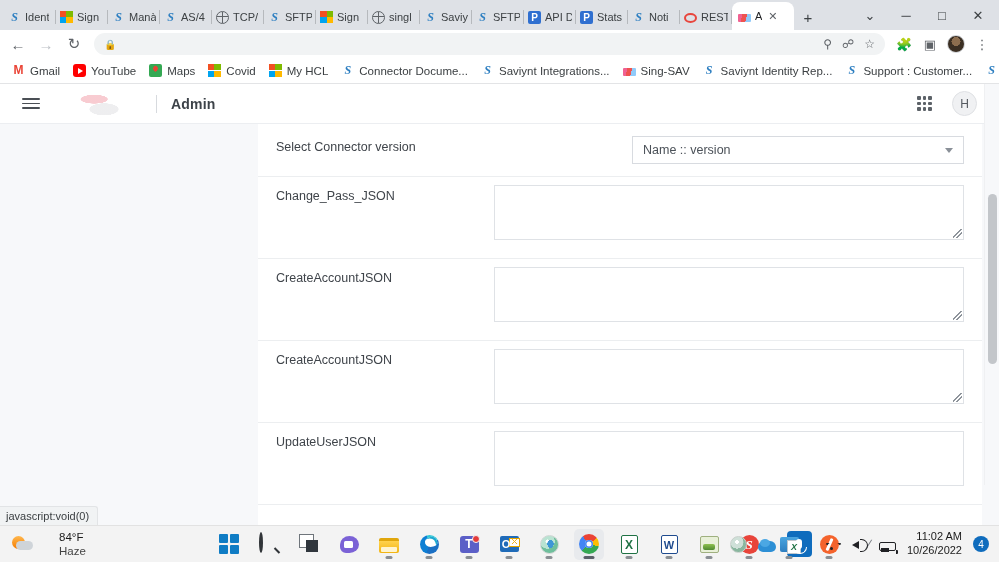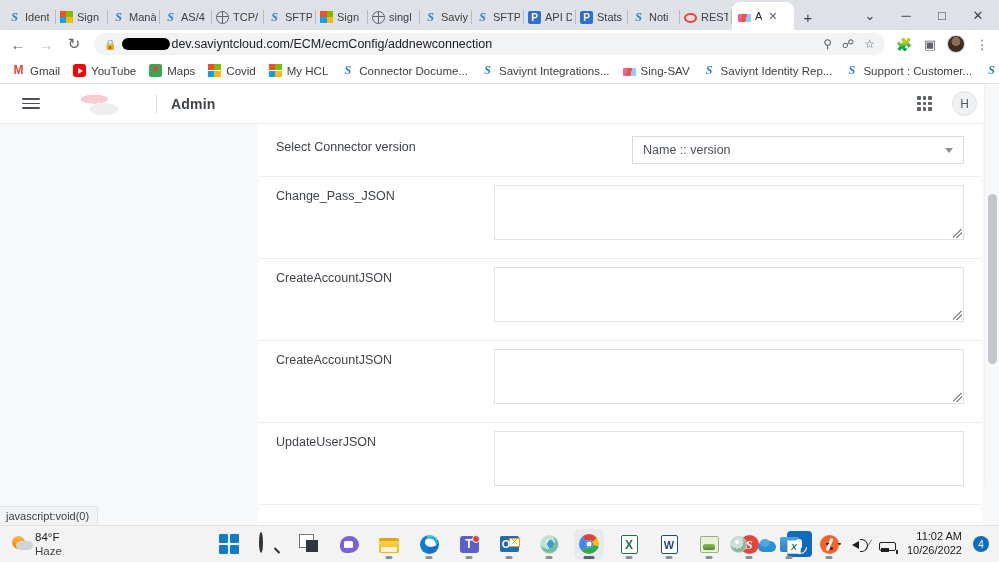--- a/index.html
+++ b/index.html
@@ -241,21 +241,21 @@
     padding: 3px 8px 3px 6px; border-top-right-radius: 3px;
     border-top: 1px solid #e2e4e6; border-right: 1px solid #e2e4e6;
   }
 
   
   .taskbar {
     width: 999px; height: 37px; background: #f3f3f3;
     display: flex; align-items: center; position: relative;
     border-top: 1px solid #e2e2e2;
   }
-  .weather { display: flex; align-items: center; gap: 1px; padding-left: 12px; width: 196px; }
+  .weather { display: flex; align-items: center; gap: 25px; padding-left: 12px; width: 196px; }
   .weather-icon {
     width: 22px; height: 16px; position: relative;
   }
   .weather-icon .sun {
     position: absolute; left: 0; top: 0; width: 13px; height: 13px;
     border-radius: 50%; background: linear-gradient(#ffb74d,#f57c00);
   }
   .weather-icon .cloud {
     position: absolute; left: 4px; top: 5px; width: 17px; height: 9px;
     background: #cfd4d9; border-radius: 6px;
@@ -560,24 +560,20 @@
     </div>
   </div>
 
   <div class="toolbar">
     <div class="navbtn">←</div>
     <div class="navbtn fwd">→</div>
     <div class="navbtn">↻</div>
 
     <div class="omnibox">
       <span class="lock-icon">🔒</span>
-      <span class="url-text">
-        <span class="redaction"></span>
-          <span>dev.saviyntcloud.com/ECM/ecmConfig/addnewconnection</span>
-      </span>
       <span class="omni-right">
         <span>⚲</span>
         <span>☍</span>
         <span>☆</span>
       </span>
     </div>
 
     <div class="tool-icon">🧩</div>
     <div class="tool-icon">▣</div>
     <div class="tool-icon">

